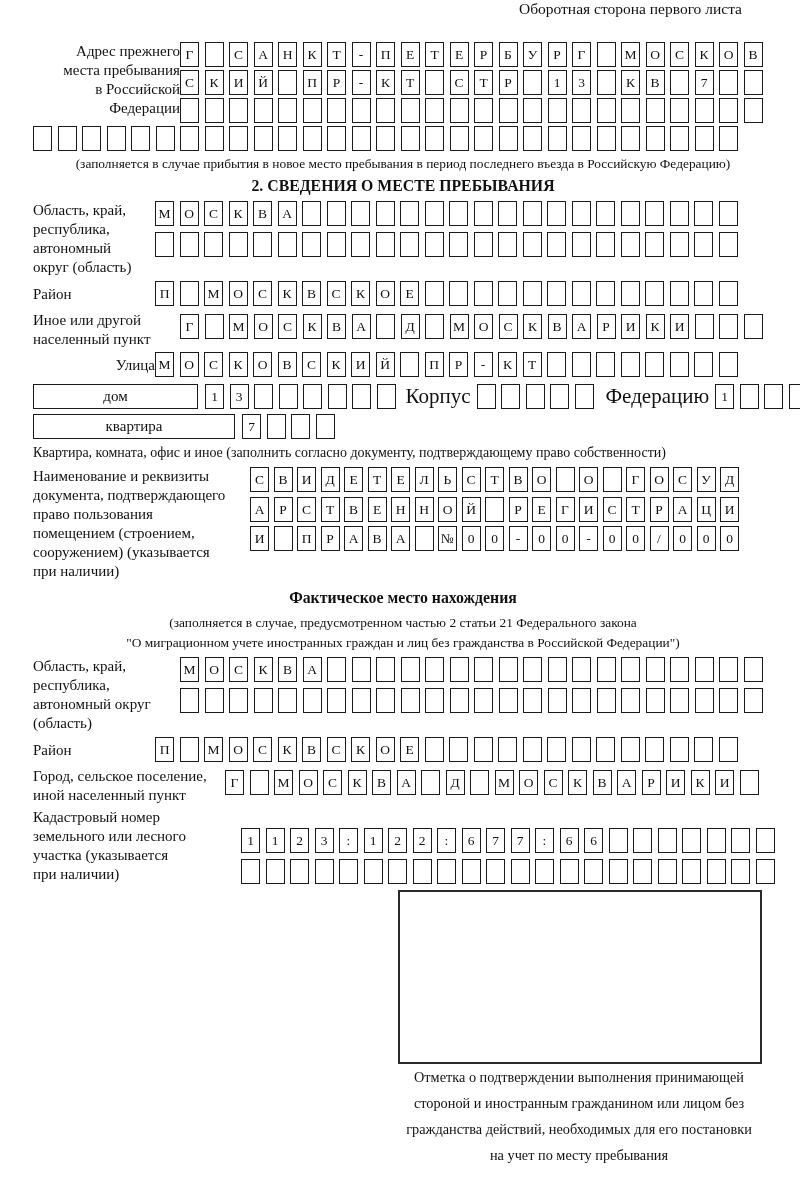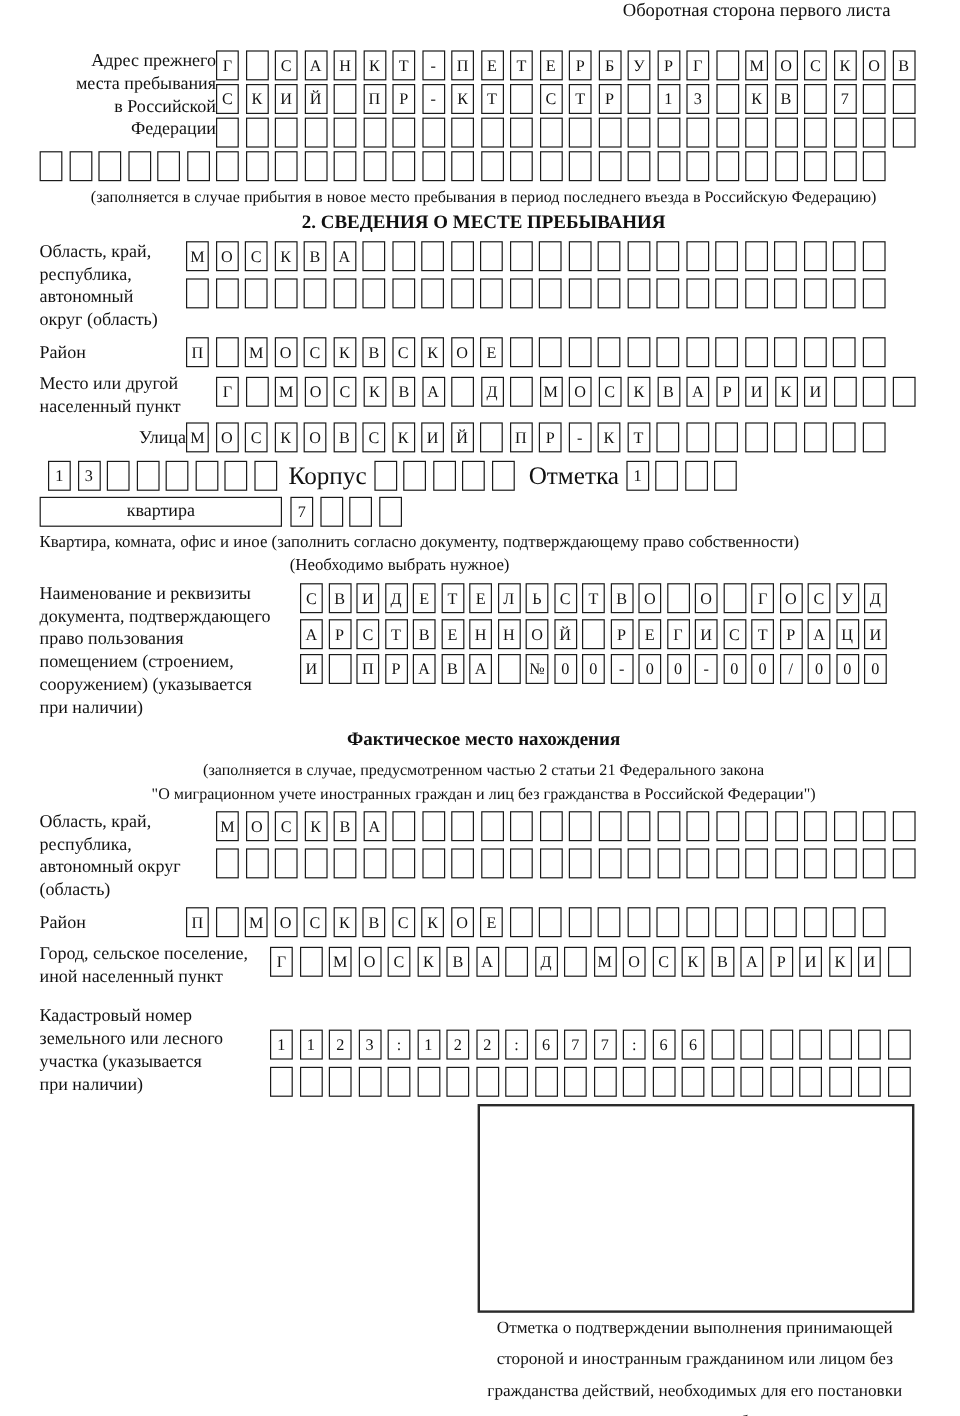--- a/index.html
+++ b/index.html
@@ -249,21 +249,21 @@
           <div class="cell"></div>
           <div class="cell"></div>
           <div class="cell"></div>
           <div class="cell"></div>
           <div class="cell"></div>
           <div class="cell"></div>
         </div>
     </div>
 
     <div class="row" style="margin-top:4px;">
-      <div class="lbl" style="width:147px;">Место или другой
+      <div class="lbl" style="width:147px;">Иное или другой
 населенный пункт</div>
       <div class="cells" style="margin-top:3px;">
           <div class="cell">Г</div>
           <div class="cell"></div>
           <div class="cell">М</div>
           <div class="cell">О</div>
           <div class="cell">С</div>
           <div class="cell">К</div>
           <div class="cell">В</div>
           <div class="cell">А</div>
@@ -310,59 +310,59 @@
           <div class="cell"></div>
           <div class="cell"></div>
           <div class="cell"></div>
           <div class="cell"></div>
           <div class="cell"></div>
           <div class="cell"></div>
         </div>
     </div>
 
     <div class="row" style="margin-top:5px;align-items:center;">
+      <div class="fieldrect" style="width:163px;">дом</div>
       <div class="cells" style="margin-left:7px;">
           <div class="cell">1</div>
           <div class="cell">3</div>
           <div class="cell"></div>
           <div class="cell"></div>
           <div class="cell"></div>
           <div class="cell"></div>
           <div class="cell"></div>
           <div class="cell"></div>
         </div>
       <div class="inline-lbl" style="margin-left:10px;">Корпус</div>
       <div class="cells" style="margin-left:6px;">
           <div class="cell"></div>
           <div class="cell"></div>
           <div class="cell"></div>
           <div class="cell"></div>
           <div class="cell"></div>
         </div>
-      <div class="inline-lbl" style="margin-left:12px;">Отметка</div>
+      <div class="inline-lbl" style="margin-left:12px;">Федерацию</div>
       <div class="cells" style="margin-left:6px;">
           <div class="cell">1</div>
           <div class="cell"></div>
           <div class="cell"></div>
           <div class="cell"></div>
         </div>
     </div>
 
     <div class="row" style="margin-top:5px;align-items:center;">
       <div class="fieldrect" style="width:200px;">квартира</div>
       <div class="cells" style="margin-left:7px;">
           <div class="cell">7</div>
           <div class="cell"></div>
           <div class="cell"></div>
           <div class="cell"></div>
         </div>
     </div>
     <div class="cap" style="margin-top:5px;font-size:14px;">Квартира, комната, офис и иное (заполнить согласно документу, подтверждающему право собственности)</div>
 
-    <div class="cap center" style="width:300px;margin-left:150px;margin-top:2px;font-size:14px;">(Необходимо выбрать нужное)</div>
 
     <div class="row" style="margin-top:6px;">
       <div class="lbl" style="width:217px;">Наименование и реквизиты
 документа, подтверждающего
 право пользования
 помещением (строением,
 сооружением) (указывается
 при наличии)</div>
       <div class="cellcol" style="gap:4.5px;">
         <div class="cells" style="gap:4.5px;">
@@ -554,21 +554,21 @@
           <div class="cell">В</div>
           <div class="cell">А</div>
           <div class="cell">Р</div>
           <div class="cell">И</div>
           <div class="cell">К</div>
           <div class="cell">И</div>
           <div class="cell"></div>
         </div>
     </div>
 
-    <div class="row" style="margin-top:14px;">
+    <div class="row" style="margin-top:3px;gap:16px;">
       <div class="lbl" style="width:192px;">Кадастровый номер
 земельного или лесного
 участка (указывается
 при наличии)</div>
       <div class="cellcol" style="gap:6px;margin-top:20px;">
         <div class="cells">
             <div class="cell">1</div>
             <div class="cell">1</div>
             <div class="cell">2</div>
             <div class="cell">3</div>

